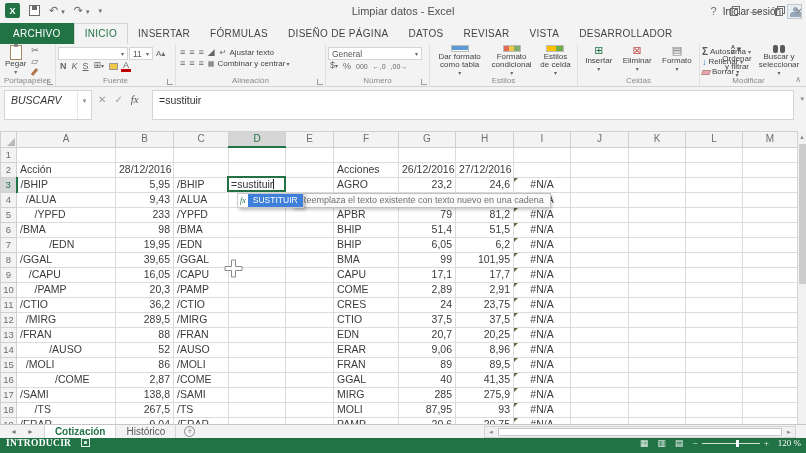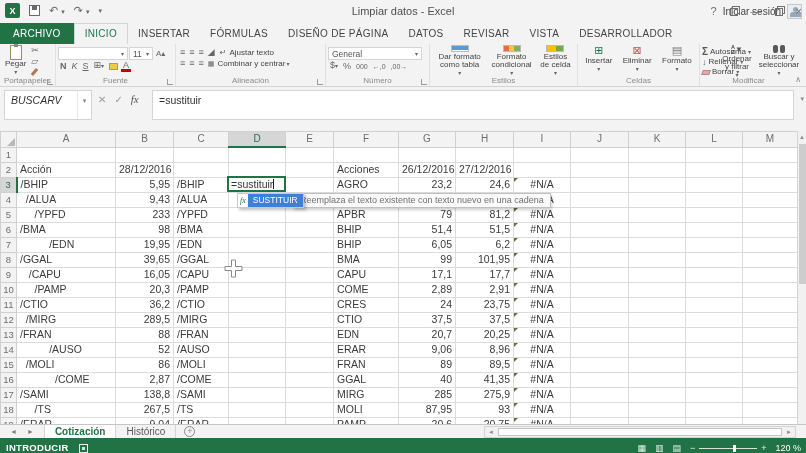--- a/index.html
+++ b/index.html
@@ -135,21 +135,21 @@
   .sheettab.active { background:#fff; color:#217346; font-weight:bold; border-left:1px solid #d4d4d4; }
   .addsheet { width:11px; height:11px; border:1px solid #8a8a8a; border-radius:50%; color:#8a8a8a;
               font-size:9px; line-height:9px; text-align:center; margin:1px 0 0 8px; }
   .hscroll { position:absolute; right:10px; top:1px; width:312px; height:12px; background:#f1f1f1;
              border:1px solid #d4d4d4; display:flex; align-items:center; }
   .hscroll .arr { font-size:6px; color:#8a8a8a; padding:0 3px; }
   .hthumb { flex:1; height:8px; background:#fff; border:1px solid #c6c6c6; margin:0 1px; }
 
   
   .statusbar { position:absolute; bottom:0; left:0; right:0; height:15px; background:#217346; color:#fff;
-               display:flex; align-items:flex-end; font-size:9.5px; }
+               display:flex; align-items:flex-start; font-size:9.5px;font-family:Liberation Serif, serif; }
   .mode { padding-left:6px; font-weight:bold; letter-spacing:.3px; }
   .macro-ic { width:9px; height:9px; border:1px solid rgba(255,255,255,.9); margin-left:10px; position:relative; }
   .macro-ic::before { content:""; position:absolute; inset:2px; background:rgba(255,255,255,.8); }
   .sb-right { position:absolute; right:5px; display:flex; align-items:center; gap:9px; }
   .viewic { font-size:9px; color:rgba(255,255,255,.9); }
   .zoomslider { display:flex; align-items:center; gap:4px; }
   .ztrack { width:58px; height:1px; background:rgba(255,255,255,.8); position:relative; }
   .zthumb { position:absolute; left:34px; top:-3px; width:3px; height:7px; background:#fff; }
   .zminus,.zplus { font-size:9px; color:rgba(255,255,255,.9); }
   .zpct { font-size:9px; }

